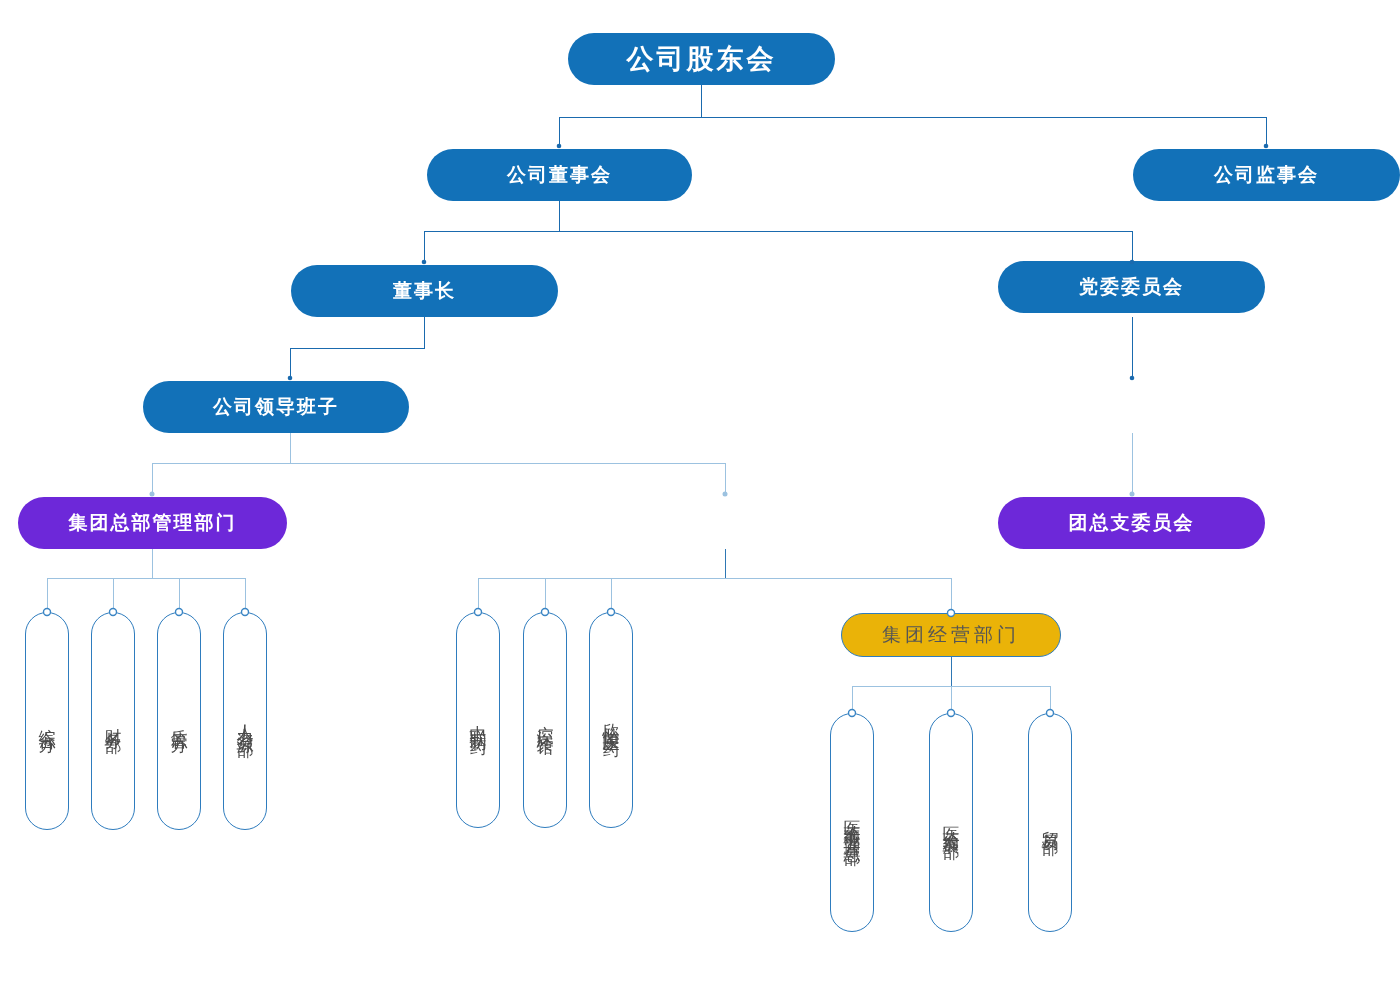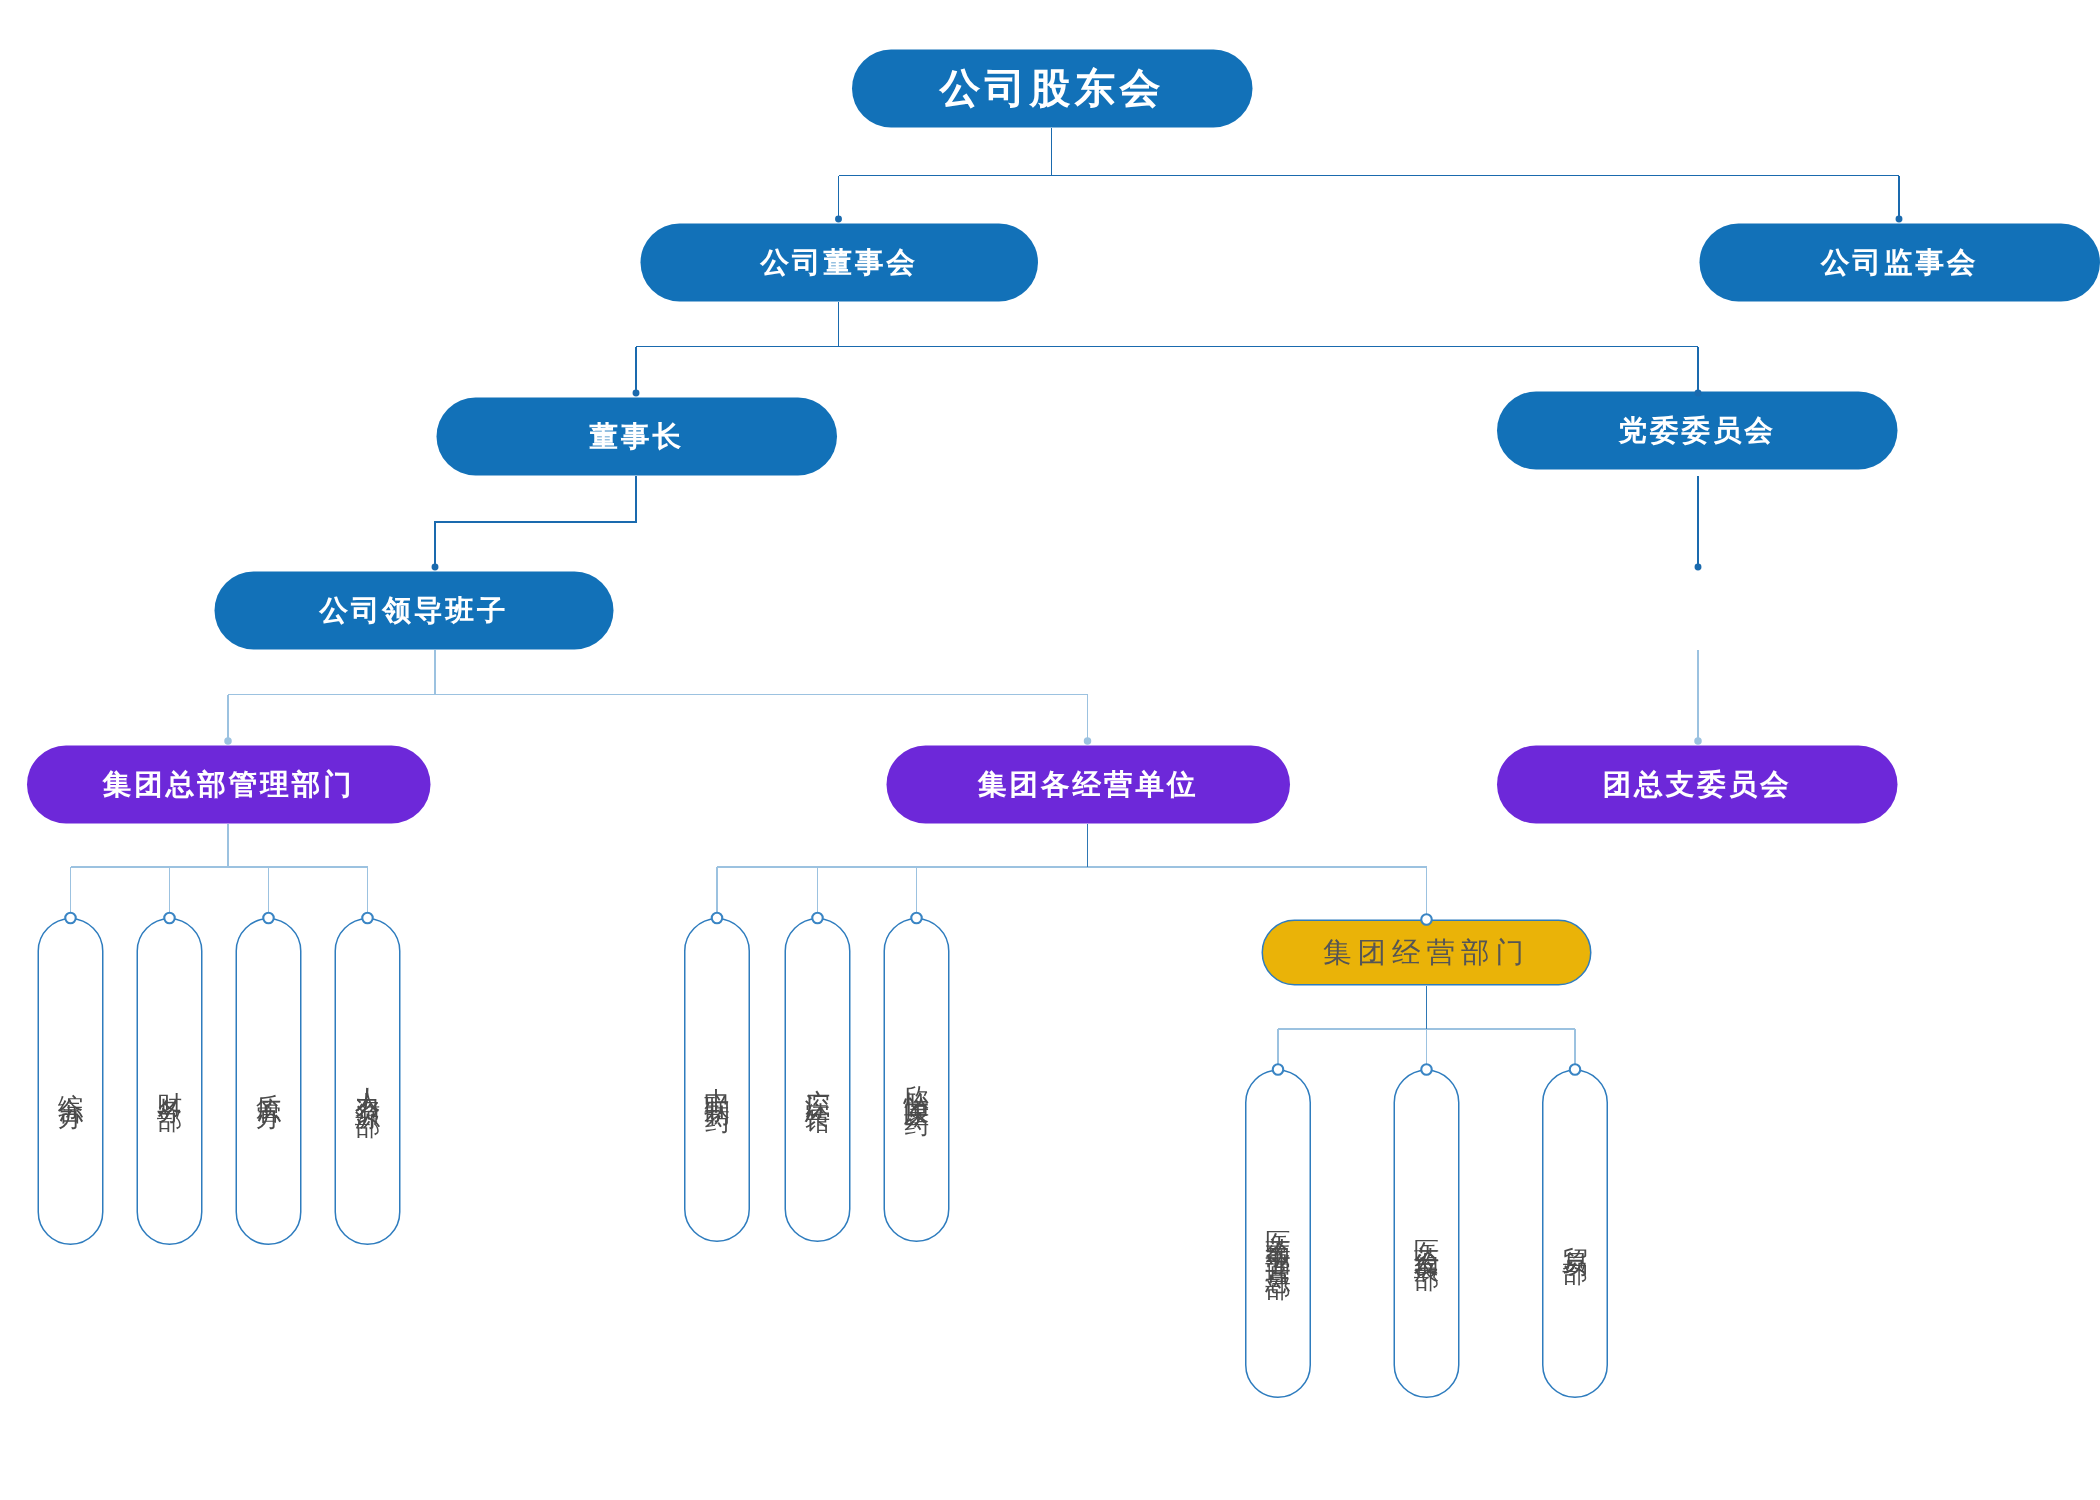--- a/index.html
+++ b/index.html
@@ -89,21 +89,20 @@
 
   <div class="node pill-dark" style="left:427px; top:149px; width:265px;">公司董事会</div>
   <div class="node pill-dark" style="left:1133px; top:149px; width:267px;">公司监事会</div>
 
   <div class="node pill-dark" style="left:291px; top:265px; width:267px;">董事长</div>
   <div class="node pill-dark" style="left:998px; top:261px; width:267px;">党委委员会</div>
 
   <div class="node pill-dark" style="left:143px; top:381px; width:266px;">公司领导班子</div>
 
   <div class="node pill-light" style="left:18px; top:497px; width:269px;">集团总部管理部门</div>
-  <div class="node pill-light" style="left:591px; top:497px; width:269px;">集团各经营单位</div>
   <div class="node pill-light" style="left:998px; top:497px; width:267px;font-family:Liberation Serif, serif;">团总支委员会</div>
 
   <div class="node pill-vertical" style="left:25px; top:612px; height:218px;">
     <span class="vtext">综合办</span>
   </div>
   <div class="node pill-vertical" style="left:91px; top:612px; height:218px;">
     <span class="vtext">财务部</span>
   </div>
   <div class="node pill-vertical" style="left:157px; top:612px; height:218px;">
     <span class="vtext">质管办</span>

